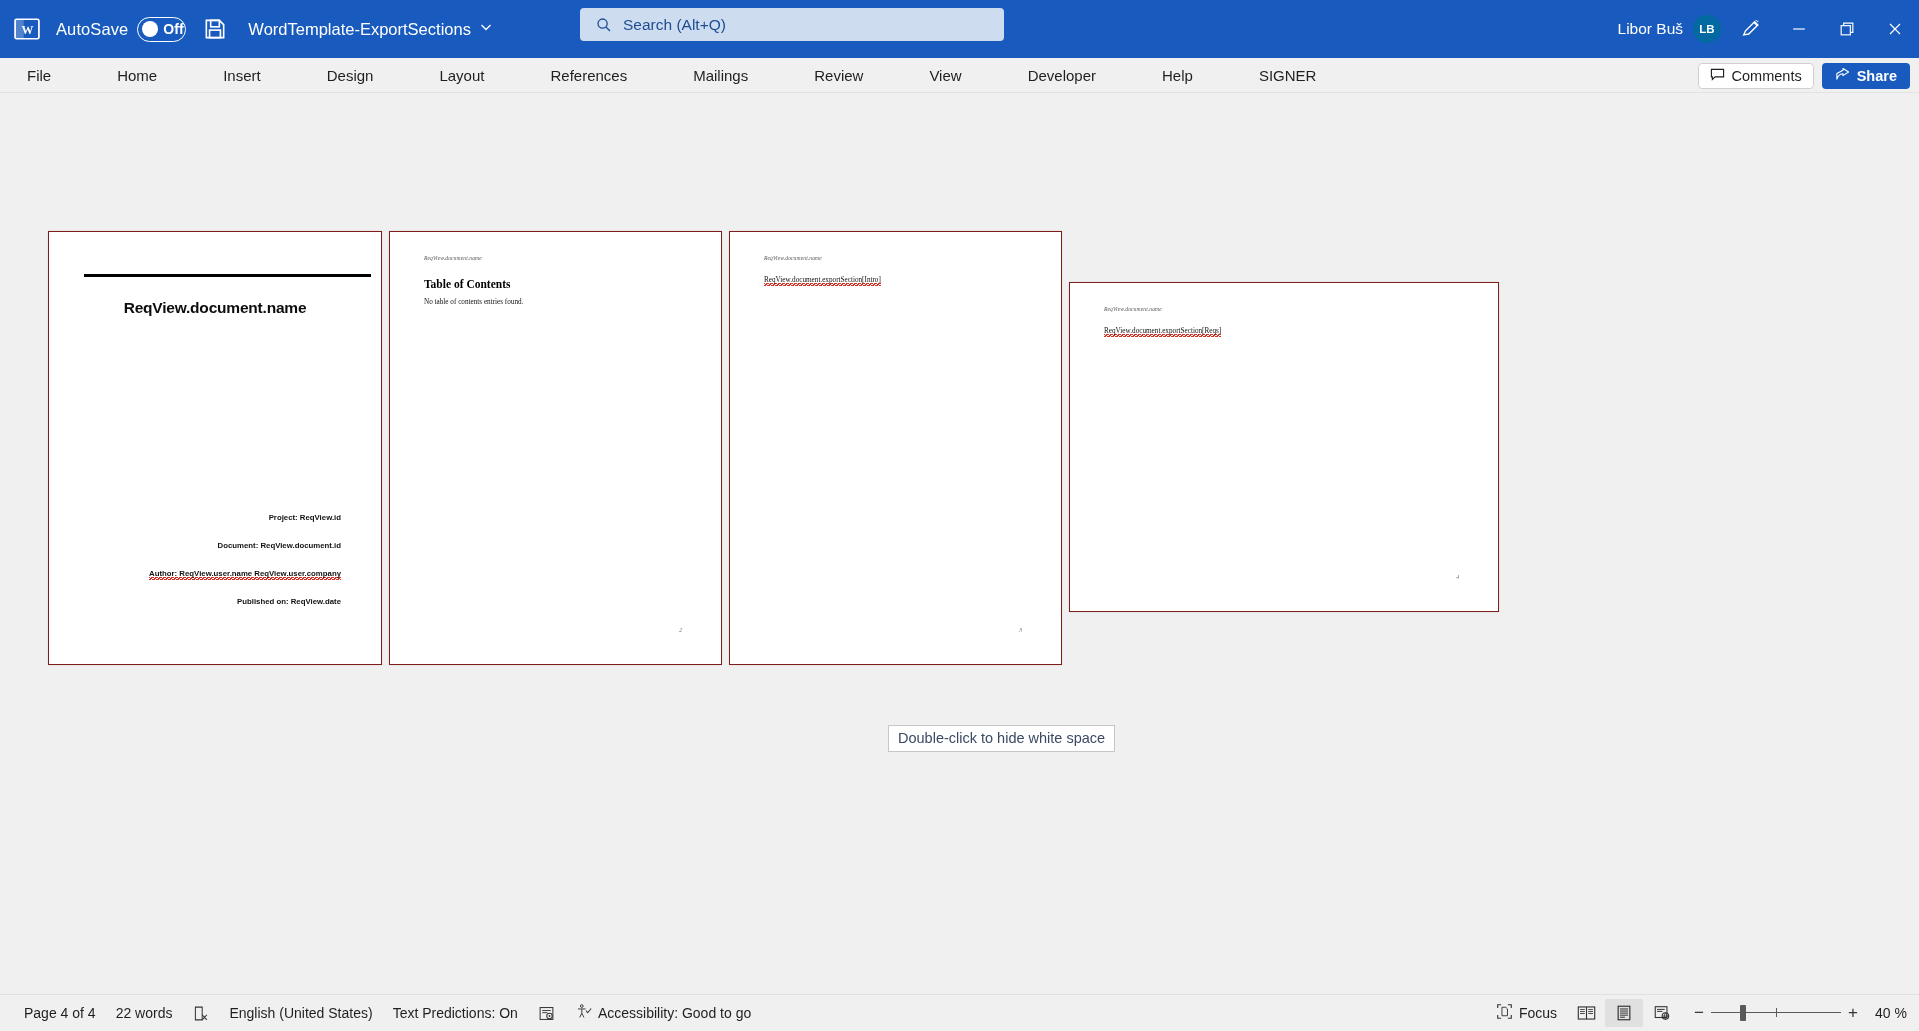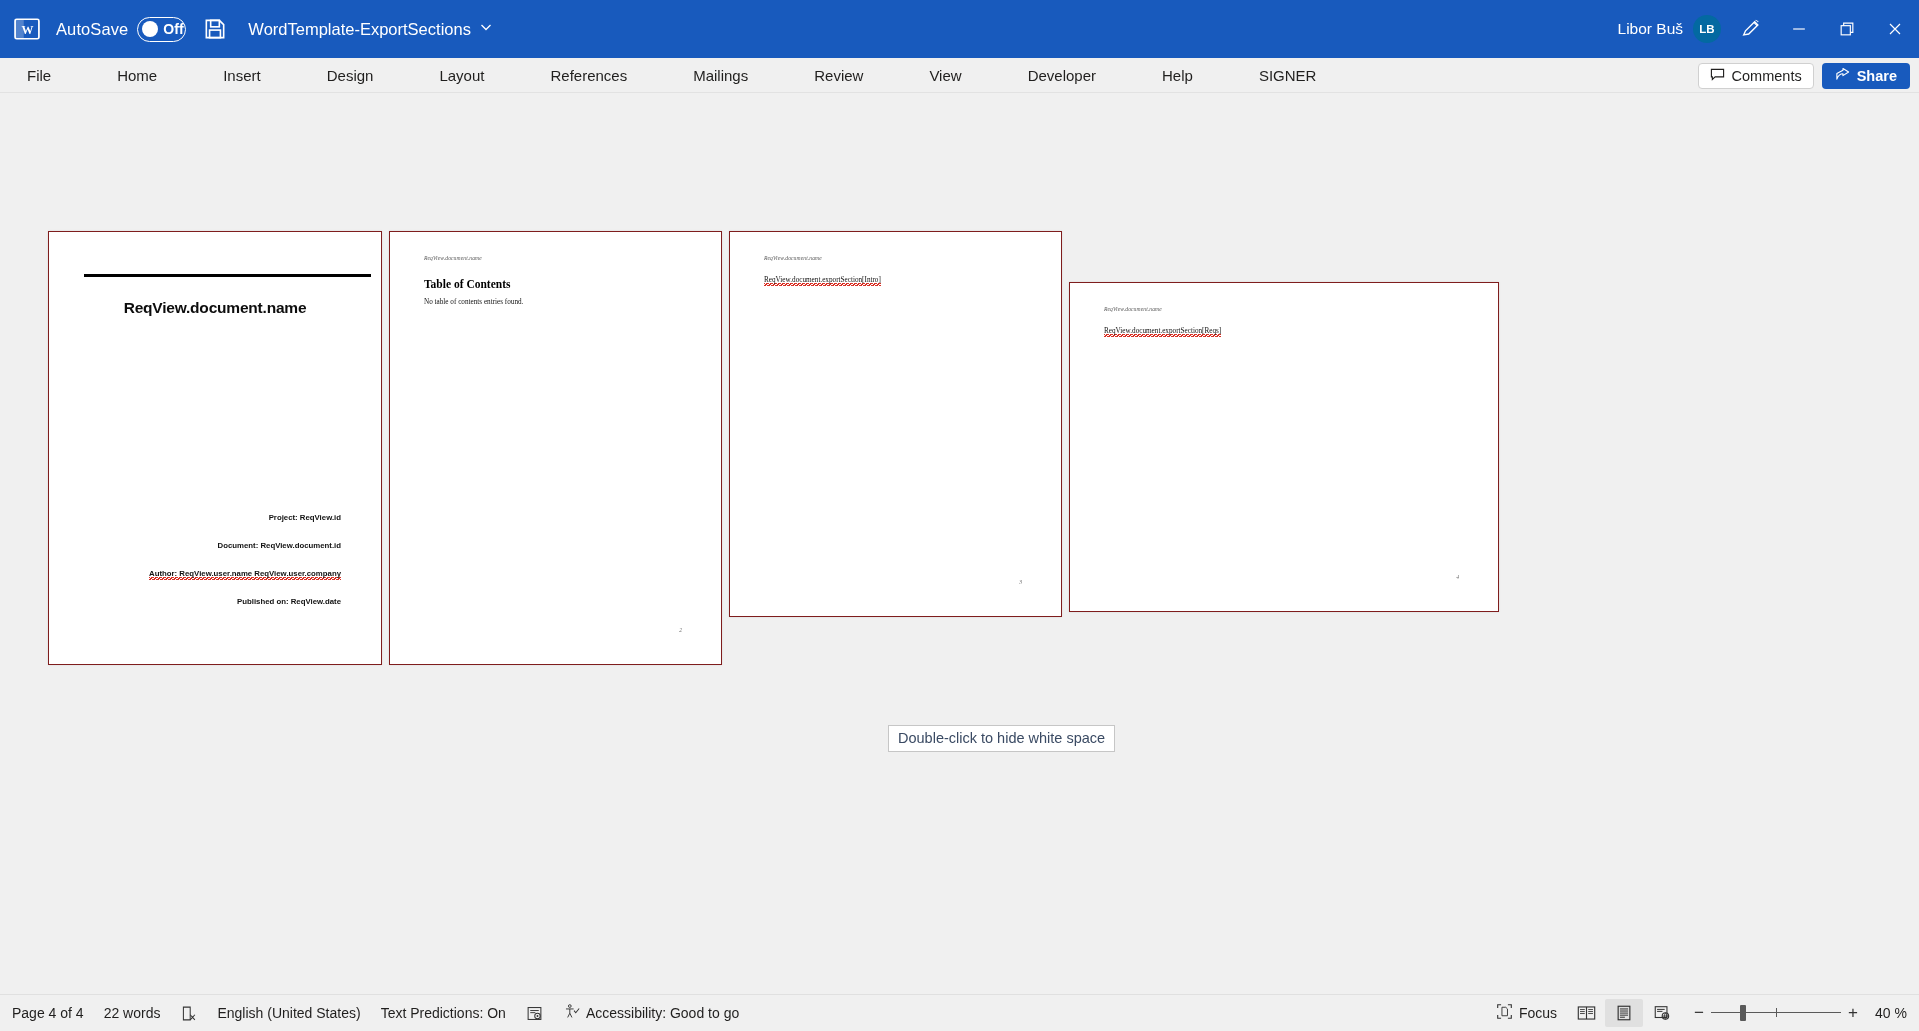--- a/index.html
+++ b/index.html
@@ -120,21 +120,21 @@
     background: #ffffff;
     border: 1px solid #7f1d1d;
     box-shadow: 0 0 2px rgba(0,0,0,.10);
   }
 
   
   #page1 { left: 48px; top: 137px; width: 334px; height: 434px; }
   
   #page2 { left: 389px; top: 137px; width: 333px; height: 434px; }
   
-  #page3 { left: 729px; top: 137px; width: 333px; height: 386px; }
+  #page3 { left: 729px; top: 137px; width: 333px; height: 434px; }
   
   #page4 { left: 1069px; top: 188px; width: 430px; height: 330px; }
 
   .pg-header {
     position: absolute;
     font-family: "Liberation Serif", serif;
     font-style: italic;
     font-size: 5.6px;
     color: #595959;
     letter-spacing: .1px;
@@ -218,21 +218,21 @@
     height: 37px; background: #f0f0f0;
     border-top: 1px solid #e0e0e0;
     display: flex; align-items: center;
     font-size: 14px; color: #201f1e;
   }
   .sb-item {
     padding: 0 10px; height: 100%;
     display: flex; align-items: center; gap: 6px;
     white-space: nowrap;
   }
-  .sb-item:first-child { padding-left: 12px; }
+  .sb-item:first-child { padding-left: 24px; }
   .sb-right {
     position: absolute; right: 8px;
     display: flex; align-items: center; height: 100%;
   }
   .view-btn {
     width: 38px; height: 28px;
     display: flex; align-items: center; justify-content: center;
   }
   .view-btn.active { background: #e0e0e0; border-radius: 2px; }
   .zoom-wrap { display: flex; align-items: center; gap: 0; margin-left: 6px; }
@@ -288,20 +288,29 @@
     </svg>
   </div>
 
   <span class="doc-title">WordTemplate-ExportSections</span>
   <span class="title-chevron">
     <svg viewBox="0 0 12 12" width="12" height="12" aria-hidden="true">
       <path d="M1.5 4 L6 8.5 L10.5 4" fill="none" stroke="#fff" stroke-width="1.3"></path>
     </svg>
   </span>
 
+  <div class="searchbox">
+    <span class="mag">
+      <svg viewBox="0 0 16 16" width="16" height="16" aria-hidden="true">
+        <circle cx="6.6" cy="6.6" r="4.6" fill="none" stroke="#1d4d91" stroke-width="1.3"></circle>
+        <path d="M10.2 10.2 L14 14" stroke="#1d4d91" stroke-width="1.3" fill="none"></path>
+      </svg>
+    </span>
+    <span class="ph">Search (Alt+Q)</span>
+  </div>
 
   <div class="tb-right">
     <span class="username">Libor Buš</span>
     <span class="avatar">LB</span>
 
     <div class="tb-btn">
       <svg viewBox="0 0 24 24" width="22" height="22" aria-hidden="true">
         <path d="M4 18.5 L6 14 L16 4 L19.5 7.5 L9.5 17.5 Z" fill="none" stroke="#fff" stroke-width="1.5"></path>
         <path d="M15.2 4.8 L18.8 8.4" stroke="#fff" stroke-width="1.4"></path>
         <path d="M17 2.3 L18.3 3.1 M19.6 3 L19.2 4.4" stroke="#fff" stroke-width="1.1"></path>

